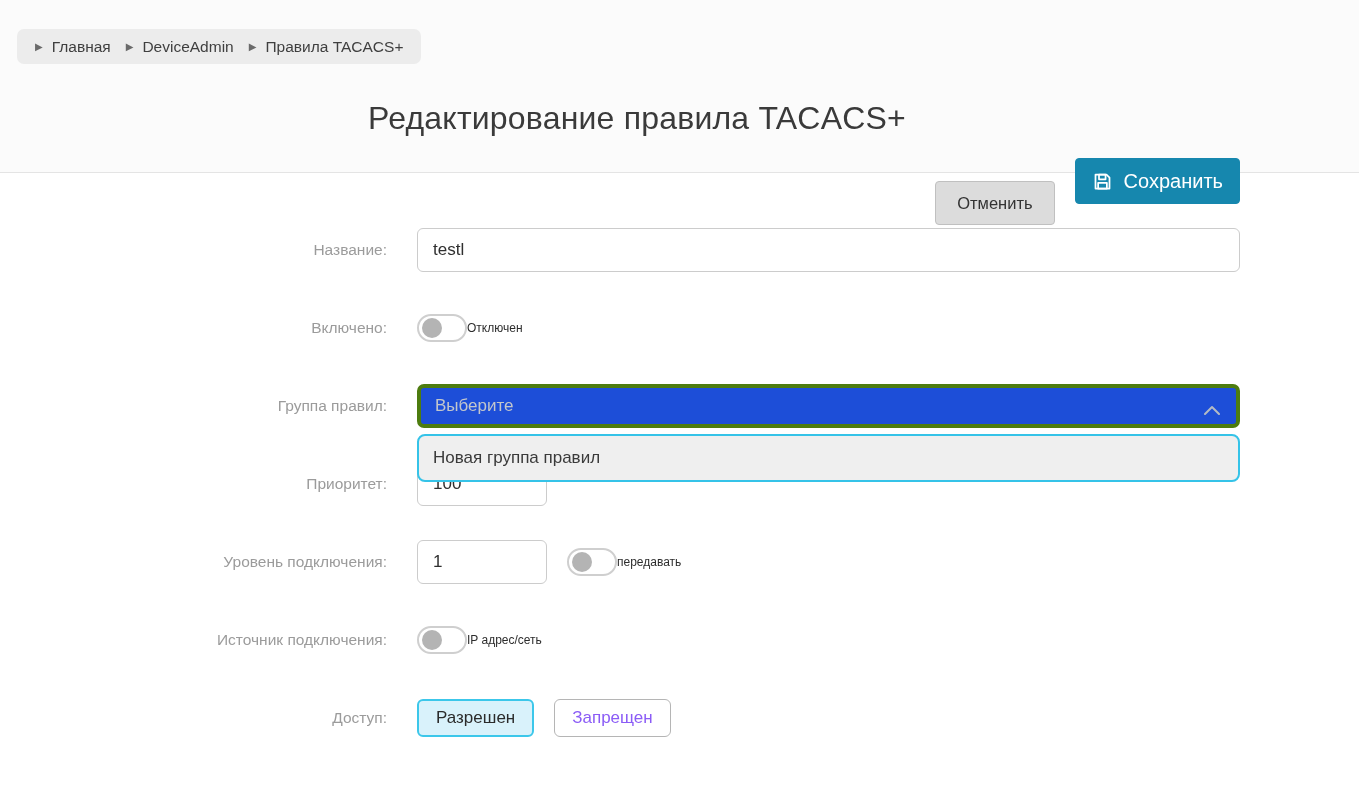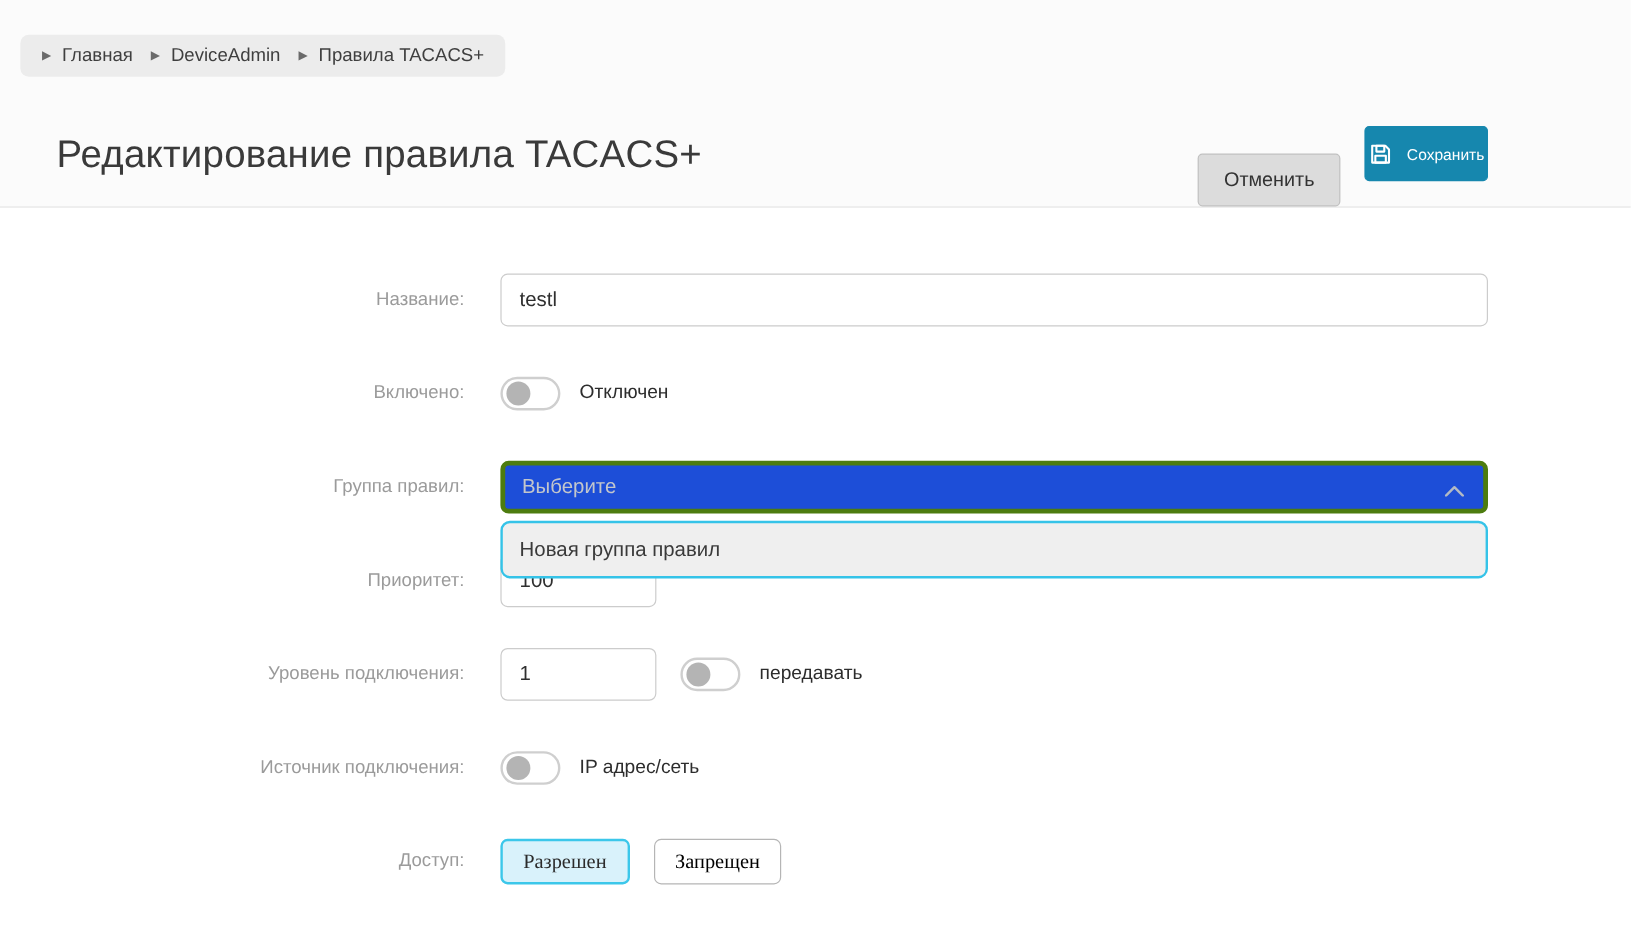--- a/index.html
+++ b/index.html
@@ -7,67 +7,67 @@
     font-family: "Liberation Sans", "DejaVu Sans", sans-serif; color: #333; overflow: hidden; }
 
   
   .header { position: relative; height: 173px; background: #fbfbfb; border-bottom: 1px solid #e4e4e4; }
   .breadcrumb { position: absolute; left: 17px; top: 29px; height: 35px;
     display: inline-flex; align-items: center; gap: 15px; background: #ececec;
     border-radius: 7px; padding: 0 18px; }
   .crumb { display: inline-flex; align-items: center; gap: 9px; cursor: pointer; }
   .crumb-arrow { font-size: 10px; color: #6a6a6a; line-height: 1; }
   .crumb-label { font-size: 15.5px; color: #3f3f3f; }
-  .title-row { position: absolute; left: 47px; right: 119px; top: 100px; height: 56px;
-    display: flex; align-items: center; }
+  .title-row { position: absolute; left: 34px; right: 119px; top: 100px; height: 56px;
+    display: flex; align-items: center; flex-direction: column; }
   .page-title { font-size: 32px; font-weight: 400; color: #3a3a3a; letter-spacing: 0.2px; }
   .header-actions { margin-left: auto; display: flex; align-items: center; gap: 20px; }
   .btn-cancel { height: 44px; padding: 0 21px; background: #dcdcdc; border: 1px solid #c0c0c0;
     border-radius: 4px; font-size: 16.5px; color: #333; cursor: pointer;
     font-family: inherit; margin-top: 44px; }
-  .btn-save { height: 46px; padding: 0 2px; background: #1687ae; border: 1px solid #1687ae;
-    border-radius: 4px; font-size: 13px; color: #fff; cursor: pointer;
+  .btn-save { height: 46px; padding: 0 16px; background: #1687ae; border: 1px solid #1687ae;
+    border-radius: 4px; font-size: 20px; color: #fff; cursor: pointer;
     display: inline-flex; align-items: center; gap: 11px; font-family: inherit; }
 
   
   .form { padding-top: 55px; }
   .form-row { display: flex; align-items: center; height: 44px; margin-bottom: 34px; }
   .form-label { width: 417px; padding-right: 30px; text-align: right;
     font-size: 15.5px; color: #9b9b9b; flex-shrink: 0; }
   .control { display: flex; align-items: center; justify-content: flex-end; }
 
   .text-input { width: 823px; height: 44px; border: 1px solid #cccccc; border-radius: 6px;
     padding: 0 15px; font-size: 17px; color: #2f2f2f; background: #fff; outline: none;
     font-family: inherit; }
   .text-input.small { width: 130px; }
 
   
   .toggle { position: relative; width: 50px; height: 28px; background: #fff;
     border: 2px solid #cfcfcf; border-radius: 15px; cursor: pointer; flex-shrink: 0; }
   .toggle .knob { position: absolute; left: 3px; top: 2px; width: 20px; height: 20px;
     border-radius: 50%; background: #b4b4b4; }
-  .toggle-text { margin-left: 16px; font-size: 16px; color: #2d2d2d; }
+  .toggle-text { font-size: 12px; color: #2d2d2d; }
 
   
   .row-group { position: relative; }
   .select-box { position: relative; width: 823px; height: 44px; background: #1d4ed8;
     border: 4px solid #4d7c0f; border-radius: 7px; display: flex; align-items: center;
     padding: 0 14px; cursor: pointer; }
   .select-placeholder { font-size: 17px; color: #c2c6cc; }
   .select-chevron { position: absolute; right: 16px; top: 50%; transform: translateY(-50%);
     width: 16px; height: 10px; }
   .dropdown { position: absolute; left: 417px; top: 50px; width: 823px; z-index: 10;
     background: #efefef; border: 2px solid #35c3e8; border-radius: 8px; overflow: hidden; }
   .dropdown-option { padding: 12px 14px; font-size: 17px; color: #3a3a3a; cursor: pointer; }
 
   
   .btn-access { height: 38px; padding: 0 17px; border-radius: 6px; font-size: 17px;
-    cursor: pointer; font-family: Liberation Serif, serif; }
+    cursor: pointer; font-family: Liberation Sans, sans-serif; }
   .btn-access.selected { background: #d9f2fb; border: 2px solid #3cc7ea; color: #2b2b2b; }
-  .btn-access.plain { background: #fff; border: 1px solid #b5b5b5; color: #000000; margin-left: 20px; }
+  .btn-access.plain { background: #fff; border: 1px solid #b5b5b5; color: #8b5cf6; margin-left: 20px; }
 </style>
 </head>
 <body>
 
 <div class="header">
   <div class="breadcrumb">
     <span class="crumb">
       <span class="crumb-arrow">▶</span>
       <span class="crumb-label">Главная</span>
     </span>

